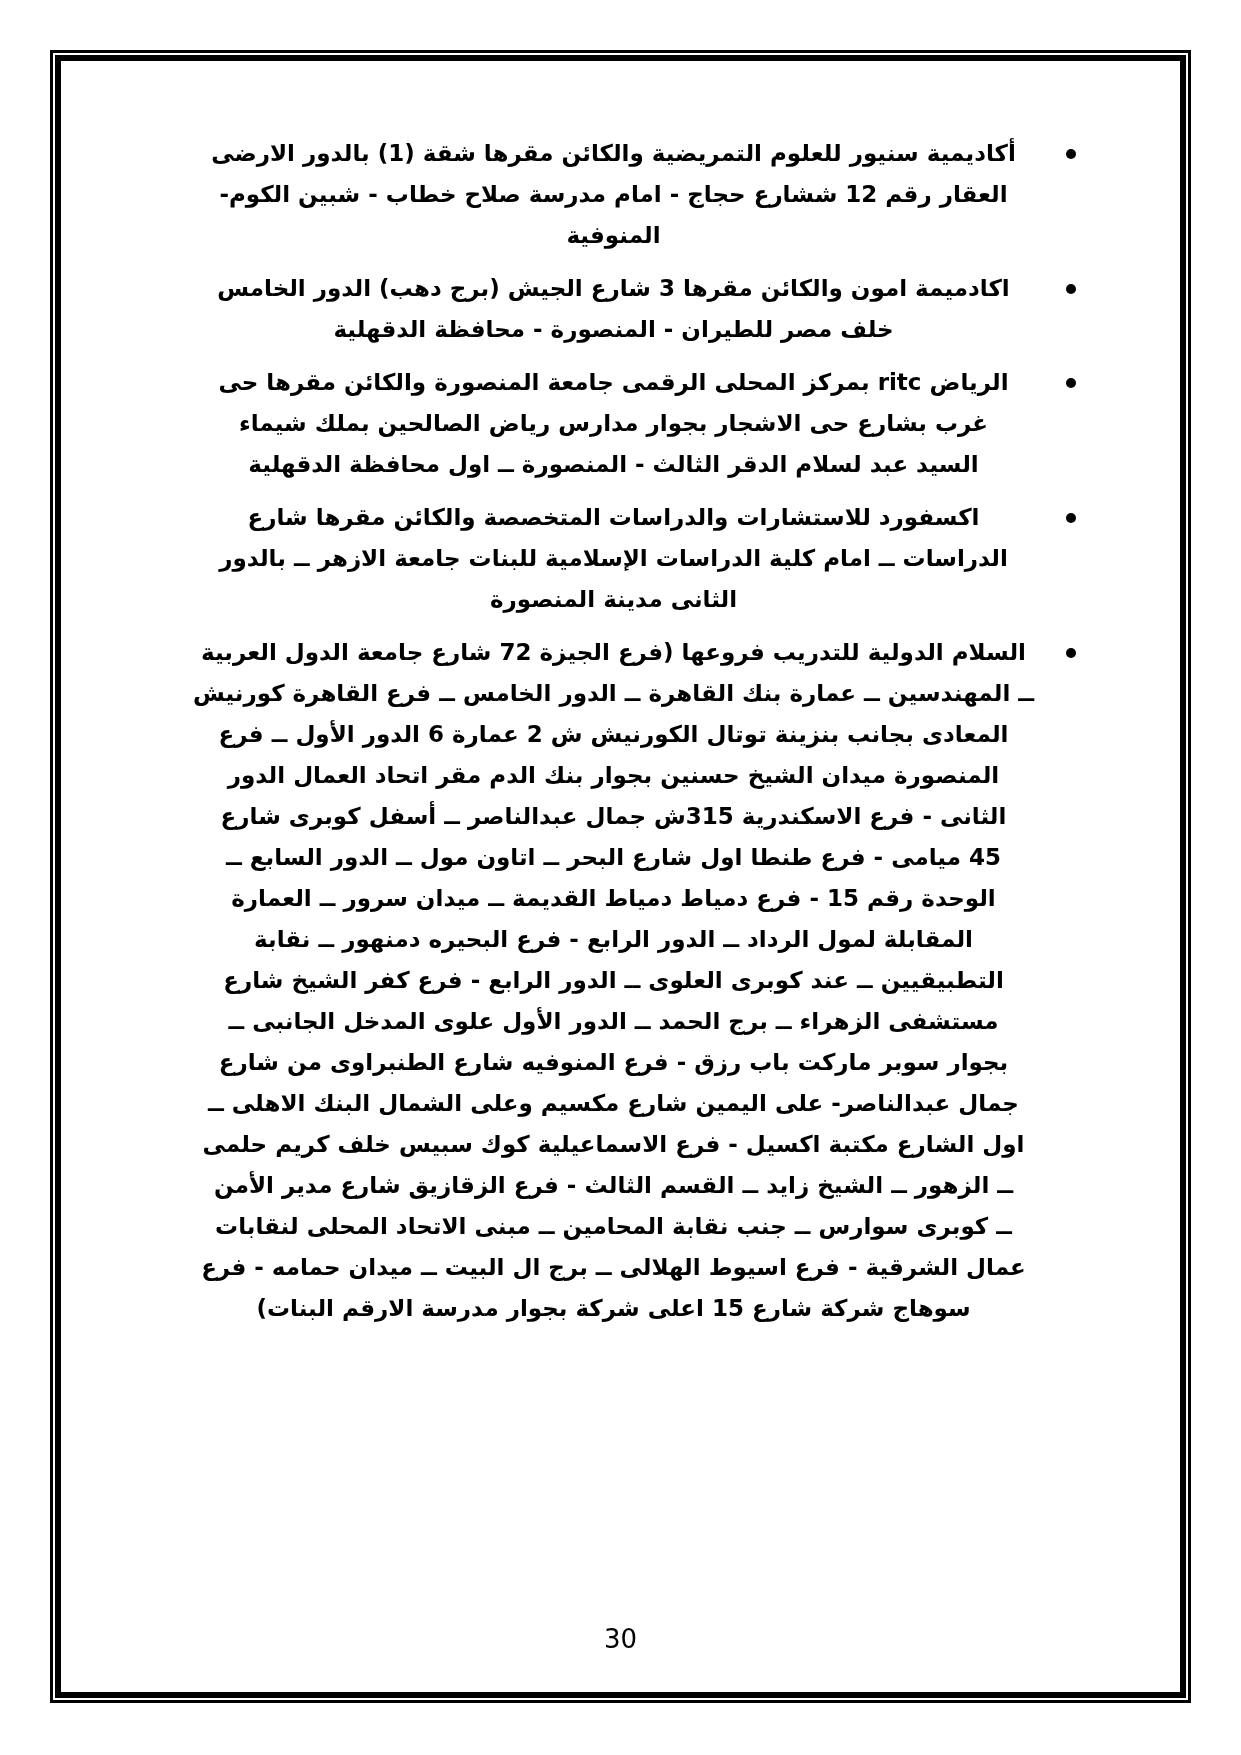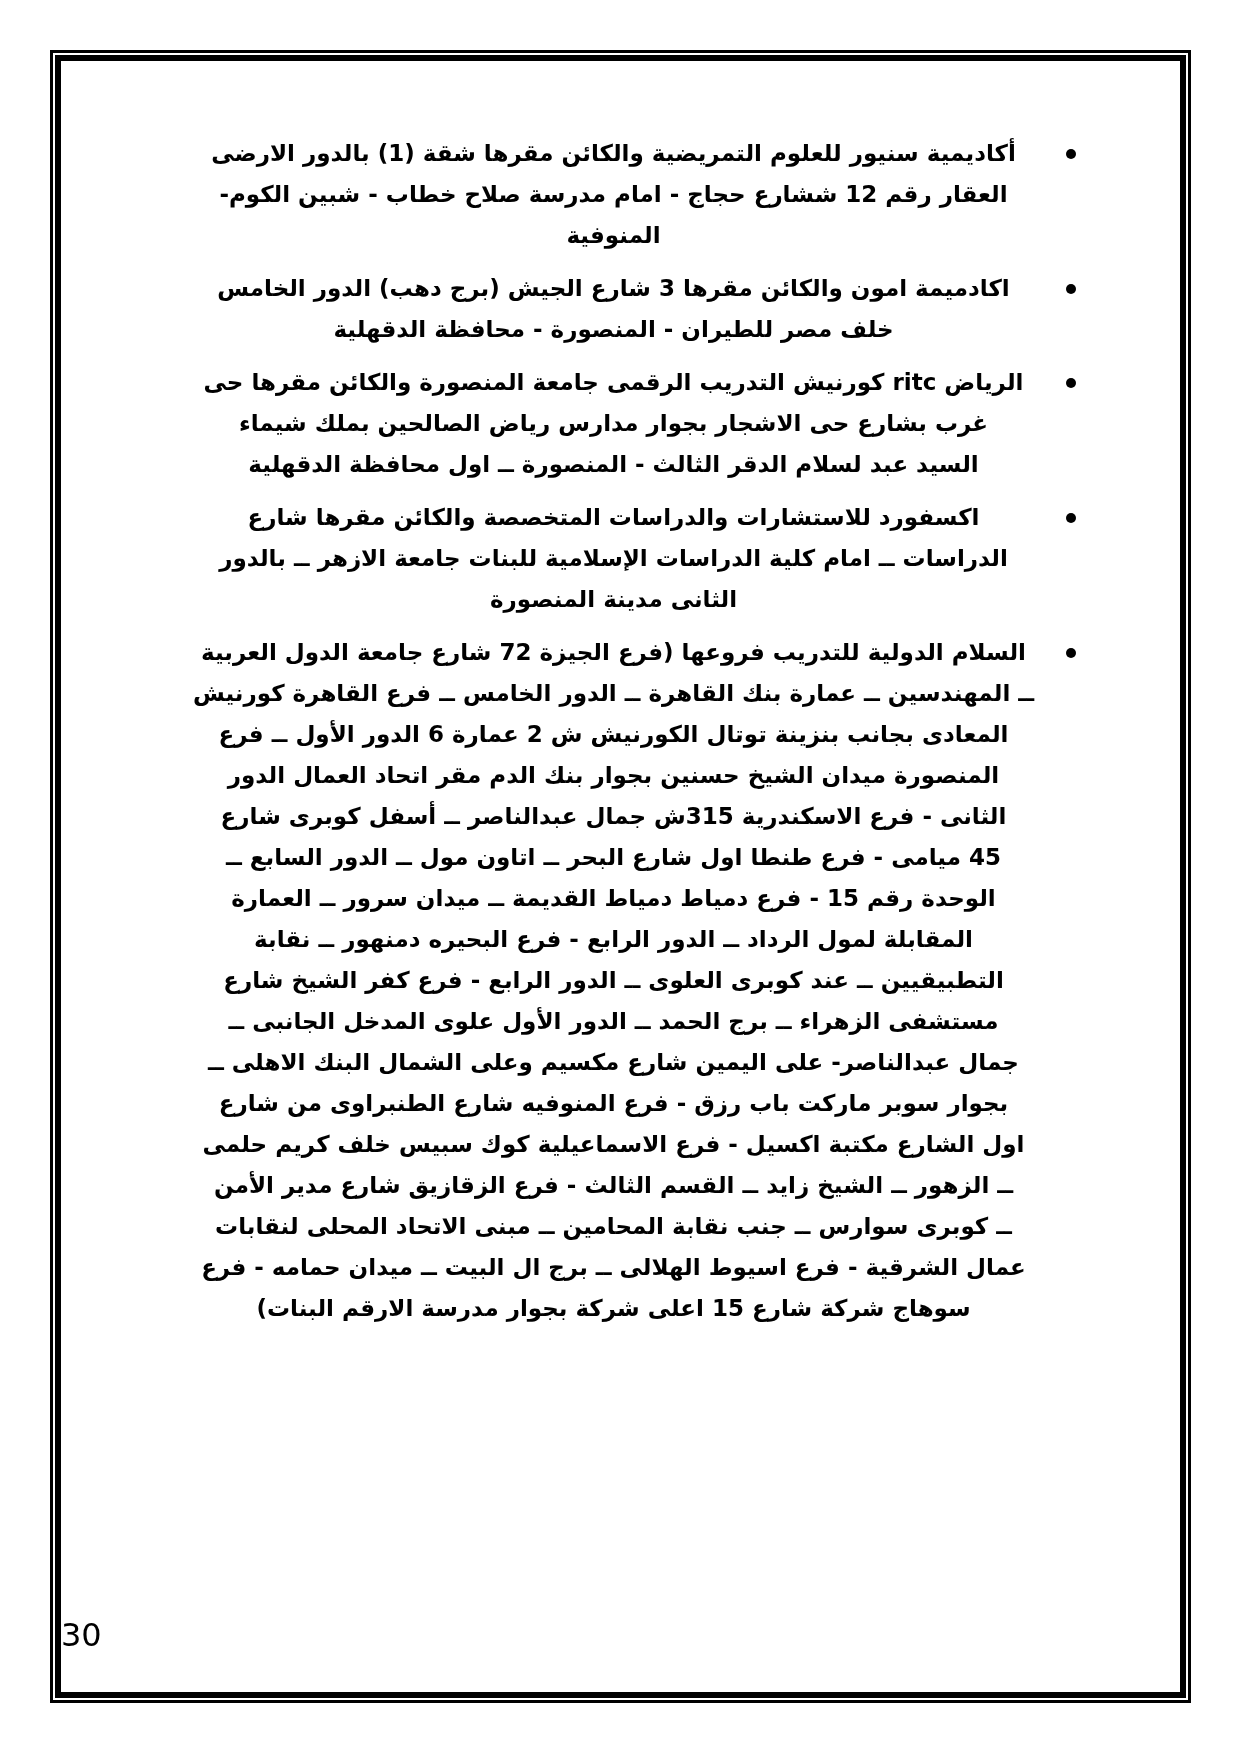--- a/index.html
+++ b/index.html
@@ -24,21 +24,21 @@
     color:#000; font-weight:bold; font-size:23px;
   }
   .bullet-dot {
     position:absolute; right:12px; top:16px;
     width:10px; height:10px; border-radius:50%; background:#000;
   }
   .line { line-height:41px; white-space:nowrap; }
 
   .page-number {
     position:absolute; bottom:38px; left:0; width:100%;
-    text-align:left; font-size:32px; font-weight:normal; color:#000;
+    text-align:center; font-size:26px; font-weight:normal; color:#000;
   }
 </style>
 </head>
 <body>
 
 <div class="page" style="background: rgb(255, 255, 255);">
   <div class="frame-outer" style="border-color: rgb(0, 0, 0);">
     <div class="frame-inner" style="border-color: rgb(0, 0, 0);">
       <div class="content">
         <div class="bullet-list" style="color: rgb(0, 0, 0);">
@@ -53,21 +53,21 @@
             <div class="bullet-item">
               <span class="bullet-dot" style="background: rgb(0, 0, 0);"></span>
               <div>
                 <div class="line" dir="rtl">اكادميمة امون والكائن مقرها 3 شارع الجيش (برج دهب) الدور الخامس</div>
                 <div class="line" dir="rtl">خلف مصر للطيران - المنصورة - محافظة الدقهلية</div>
               </div>
             </div>
             <div class="bullet-item">
               <span class="bullet-dot" style="background: rgb(0, 0, 0);"></span>
               <div>
-                <div class="line" dir="rtl">الرياض ritc كورنيش التدريب الرقمى جامعة المنصورة والكائن مقرها حى</div>
+                <div class="line" dir="rtl">الرياض ritc بمركز المحلى الرقمى جامعة المنصورة والكائن مقرها حى</div>
                 <div class="line" dir="rtl">غرب بشارع حى الاشجار بجوار مدارس رياض الصالحين بملك شيماء</div>
                 <div class="line" dir="rtl">السيد عبد لسلام الدقر الثالث - المنصورة ــ اول محافظة الدقهلية</div>
               </div>
             </div>
             <div class="bullet-item">
               <span class="bullet-dot" style="background: rgb(0, 0, 0);"></span>
               <div>
                 <div class="line" dir="rtl">اكسفورد للاستشارات والدراسات المتخصصة والكائن مقرها شارع</div>
                 <div class="line" dir="rtl">الدراسات ــ امام كلية الدراسات الإسلامية للبنات جامعة الازهر ــ بالدور</div>
                 <div class="line" dir="rtl">الثانى مدينة المنصورة</div>
@@ -79,22 +79,22 @@
                 <div class="line" dir="rtl">السلام الدولية للتدريب فروعها (فرع الجيزة 72 شارع جامعة الدول العربية</div>
                 <div class="line" dir="rtl">ــ المهندسين ــ عمارة بنك القاهرة ــ الدور الخامس ــ فرع القاهرة كورنيش</div>
                 <div class="line" dir="rtl">المعادى بجانب بنزينة توتال الكورنيش ش 2 عمارة 6 الدور الأول ــ فرع</div>
                 <div class="line" dir="rtl">المنصورة ميدان الشيخ حسنين بجوار بنك الدم مقر اتحاد العمال الدور</div>
                 <div class="line" dir="rtl">الثانى - فرع الاسكندرية 315ش جمال عبدالناصر ــ أسفل كوبرى شارع</div>
                 <div class="line" dir="rtl">45 ميامى - فرع طنطا اول شارع البحر ــ اتاون مول ــ الدور السابع ــ</div>
                 <div class="line" dir="rtl">الوحدة رقم 15 - فرع دمياط دمياط القديمة ــ ميدان سرور ــ العمارة</div>
                 <div class="line" dir="rtl">المقابلة لمول الرداد ــ الدور الرابع - فرع البحيره دمنهور ــ نقابة</div>
                 <div class="line" dir="rtl">التطبيقيين ــ عند كوبرى العلوى ــ الدور الرابع - فرع كفر الشيخ شارع</div>
                 <div class="line" dir="rtl">مستشفى الزهراء ــ برج الحمد ــ الدور الأول علوى المدخل الجانبى ــ</div>
+                <div class="line" dir="rtl">بجوار سوبر ماركت باب رزق - فرع المنوفيه شارع الطنبراوى من شارع</div>
                 <div class="line" dir="rtl">جمال عبدالناصر- على اليمين شارع مكسيم وعلى الشمال البنك الاهلى ــ</div>
-                <div class="line" dir="rtl">بجوار سوبر ماركت باب رزق - فرع المنوفيه شارع الطنبراوى من شارع</div>
                 <div class="line" dir="rtl">اول الشارع مكتبة اكسيل - فرع الاسماعيلية كوك سبيس خلف كريم حلمى</div>
                 <div class="line" dir="rtl">ــ الزهور ــ الشيخ زايد ــ القسم الثالث - فرع الزقازيق شارع مدير الأمن</div>
                 <div class="line" dir="rtl">ــ كوبرى سوارس ــ جنب نقابة المحامين ــ مبنى الاتحاد المحلى لنقابات</div>
                 <div class="line" dir="rtl">عمال الشرقية - فرع اسيوط الهلالى ــ برج ال البيت ــ ميدان حمامه - فرع</div>
                 <div class="line" dir="rtl">سوهاج شركة شارع 15 اعلى شركة بجوار مدرسة الارقم البنات)</div>
               </div>
             </div>
           </div>
       </div>
       <div class="page-number" style="color: rgb(0, 0, 0);">30</div>

